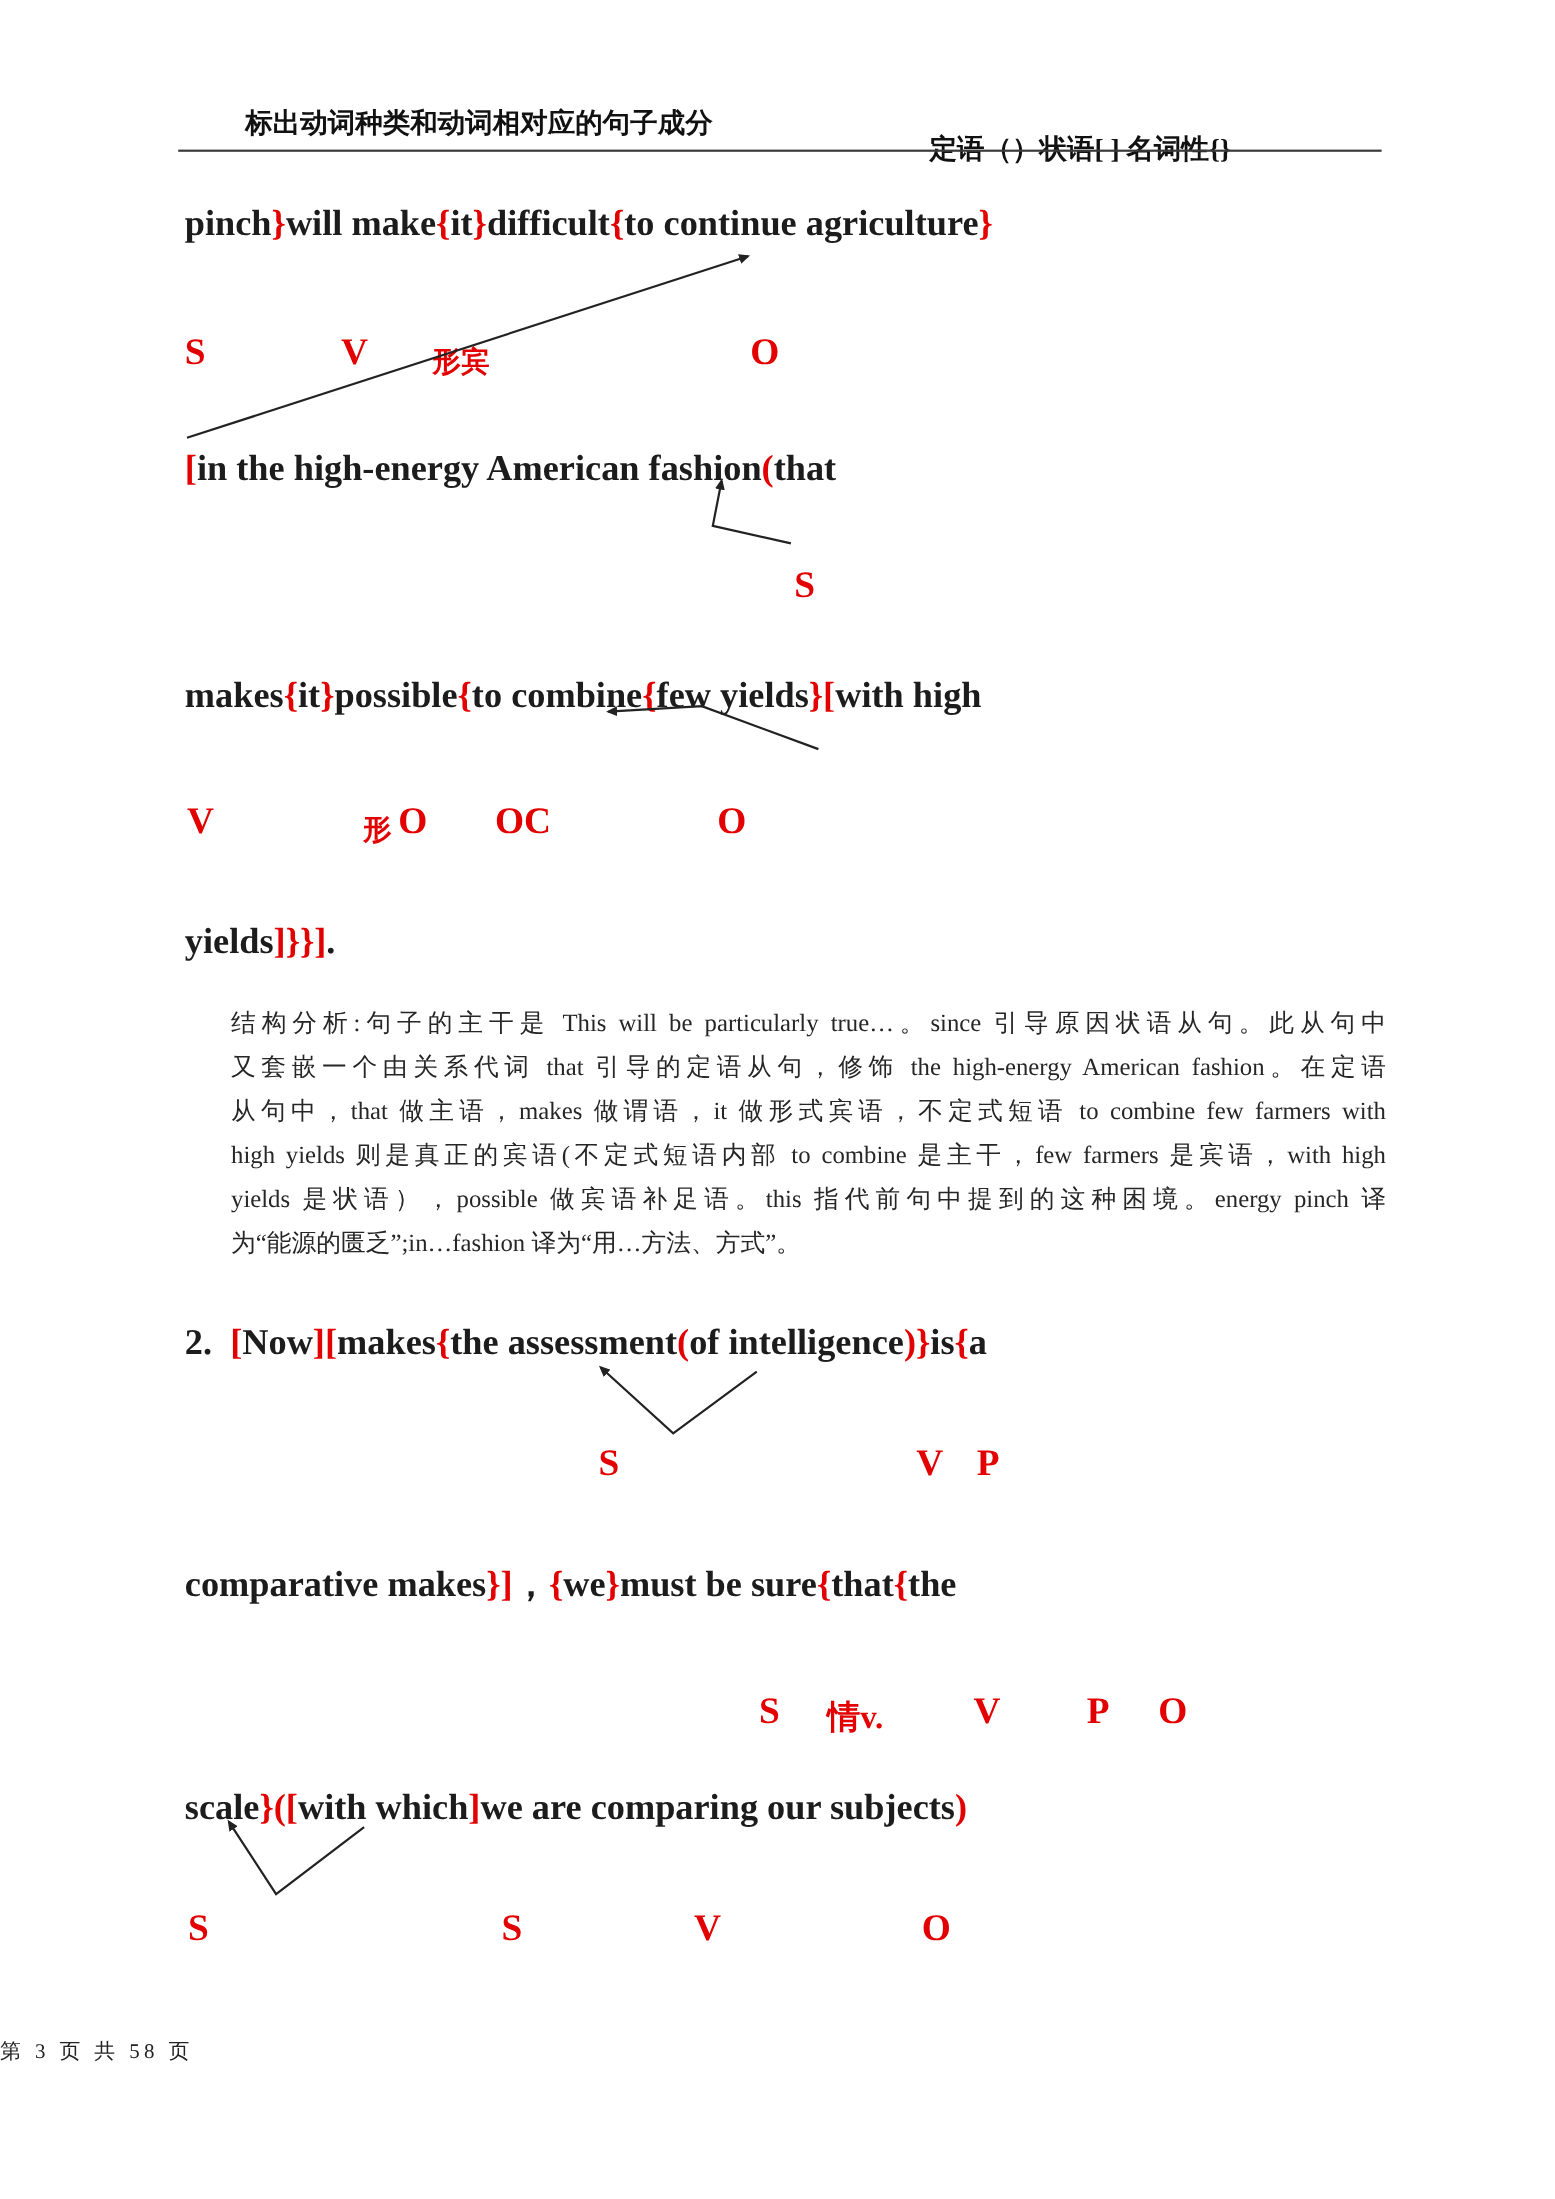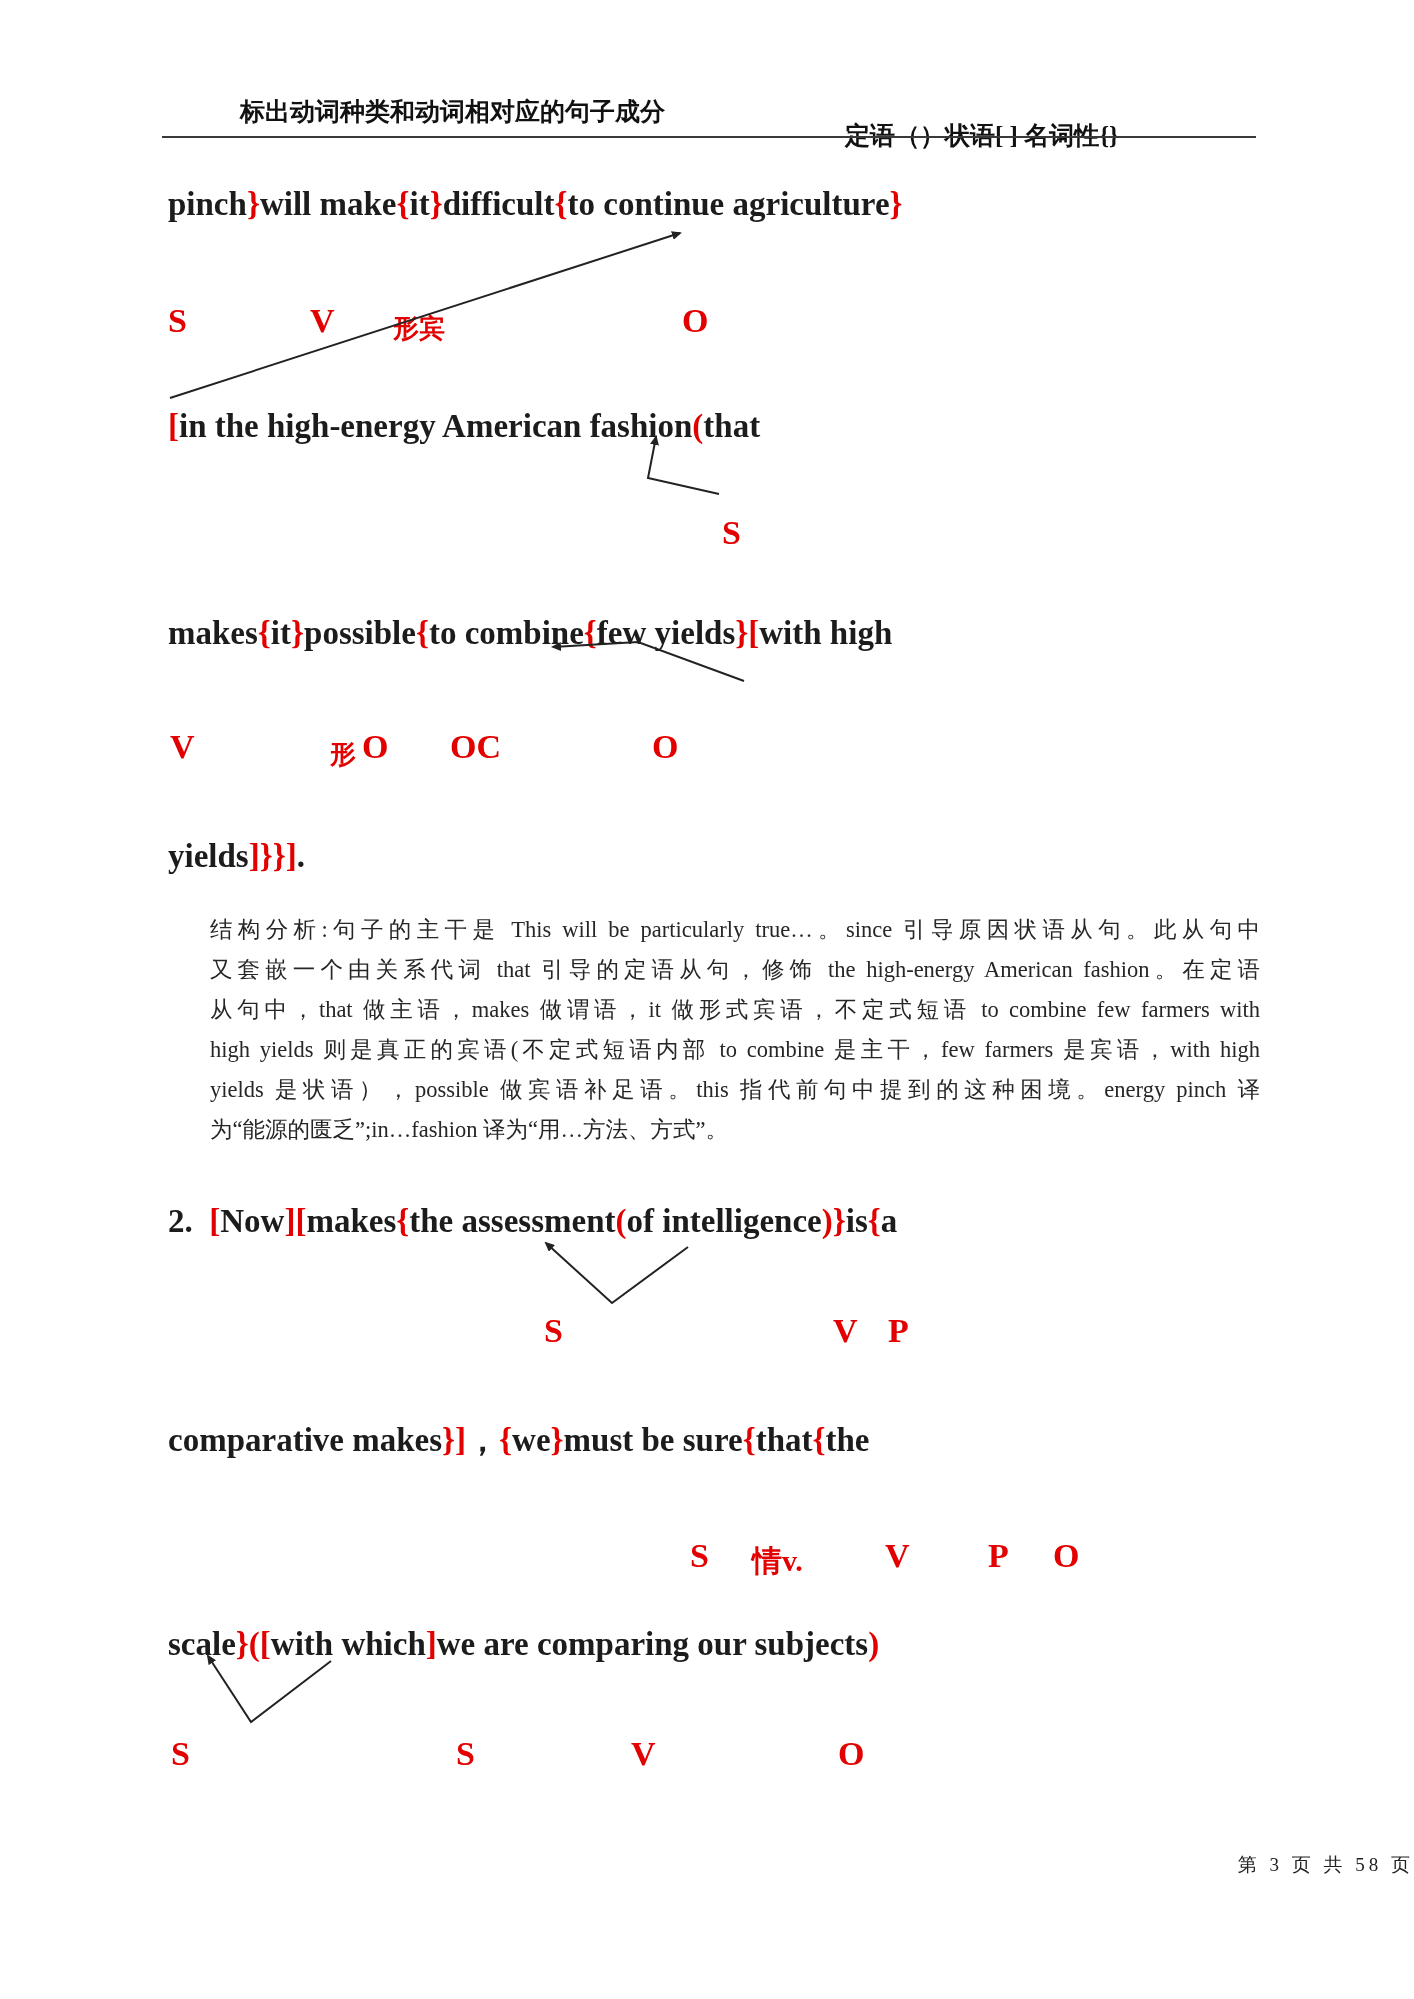--- a/index.html
+++ b/index.html
@@ -1,36 +1,36 @@
 <!DOCTYPE html>
 <html style="--red: #e30000; --ink: #1c1c1c;"><head>
 <meta charset="utf-8">
 <style>
   html,body{margin:0;padding:0;background:#ffffff;}
   .page{position:relative;width:1414px;height:1999px;margin:0 auto;background:#fff;
         font-family:"Liberation Serif","DejaVu Serif",serif;color:var(--ink,#1c1c1c);overflow:hidden;}
   
   .hdr{position:absolute;top:95px;font-size:25px;font-weight:bold;white-space:pre;color:#111;}
-  .hdr-left{left:240px;}
+  .hdr-left{left:223px;}
   .hdr-right{left:845px;margin-top:24px;}
   .hdr-rule{position:absolute;left:162px;top:136px;width:1094px;height:0;border-top:2px solid #3a3a3a;}
   
   .bigline{position:absolute;left:168px;font-size:33px;font-weight:bold;white-space:pre;color:var(--ink,#1c1c1c);}
   .bigline .red{color:var(--red,#e30000);}
   
   .labrow{position:absolute;left:0;top:0;width:100%;height:52px;}
   .labrow span{position:absolute;top:0;font-size:34px;font-weight:bold;color:var(--red,#e30000);white-space:pre;}
   .labrow span.small{font-size:26px;top:9px;}
   .labrow span.small2{font-size:30px;top:4px;}
   
   .para{position:absolute;left:168px;width:1092px;font-size:22.5px;line-height:40px;color:#262626;font-weight:normal;}
   .para .pline{text-align:justify;text-align-last:justify;margin-left:42px;}
   .para .pline.last{text-align-last:left;}
   
-  .footer{position:absolute;left:0;top:1852px;width:100%;text-align:right;font-size:19px;
+  .footer{position:absolute;left:0;top:1852px;width:100%;text-align:left;font-size:19px;
           letter-spacing:4px;color:#222;}
   
   .arrows{position:absolute;left:0;top:0;width:1414px;height:1999px;pointer-events:none;z-index:3;}
 </style>
 </head>
 <body>
 
 <div class="page">
 
   <div class="hdr hdr-left">标出动词种类和动词相对应的句子成分</div>

